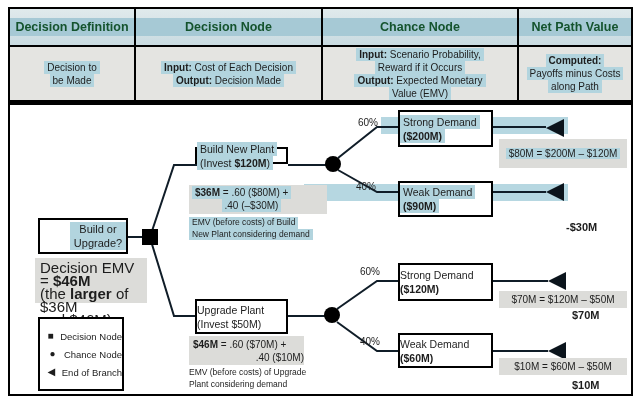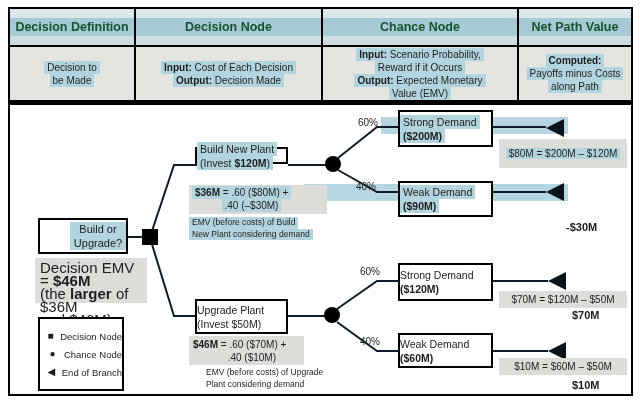--- a/index.html
+++ b/index.html
@@ -166,23 +166,23 @@
     <div><span class="hl"><b>($90M)</b></span></div>
   </div>
   <div class="payoff" style="left:566px;top:185px;">-$30M</div>
 
   <div class="nbox" style="left:195px;top:299px;width:93px;height:35px;">
     <div>Upgrade Plant</div>
     <div>(Invest $50M)</div>
   </div>
   <div class="gbox" style="left:189px;top:336px;width:115px;height:29px;padding-top:2px;">
     <div style="padding-left:4px;"><b>$46M</b><span> = .60 ($70M) +</span></div>
-    <div style="text-align:right;padding-right:28px;">.40 ($10M)</div>
-  </div>
-  <div class="cap" style="left:189px;top:367px;margin-left:17px;">
+    <div style="text-align:right;padding-right:0;">.40 ($10M)</div>
+  </div>
+  <div class="cap" style="left:189px;top:367px;">
     <div>EMV (before costs) of Upgrade</div>
     <div>Plant considering demand</div>
   </div>
 
   <div class="prob" style="left:352px;top:266px;">60%</div>
   <div class="nbox" style="left:398px;top:263px;width:95px;height:38px;">
     <div>Strong Demand</div>
     <div><b>($120M)</b></div>
   </div>
   <div class="payoff" style="left:572px;top:273px;">$70M</div>

